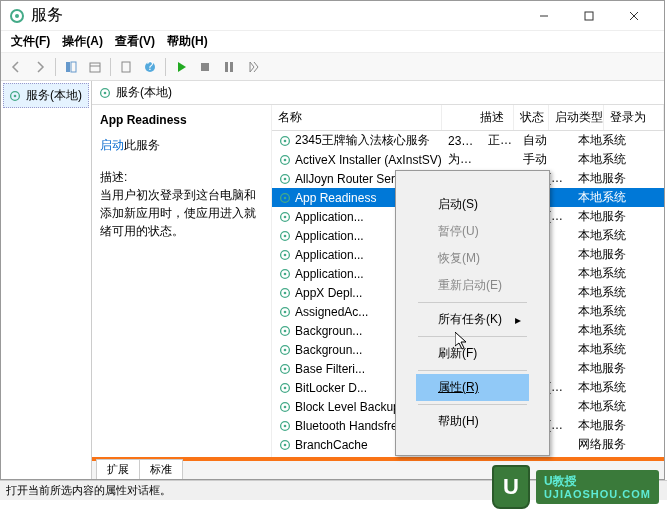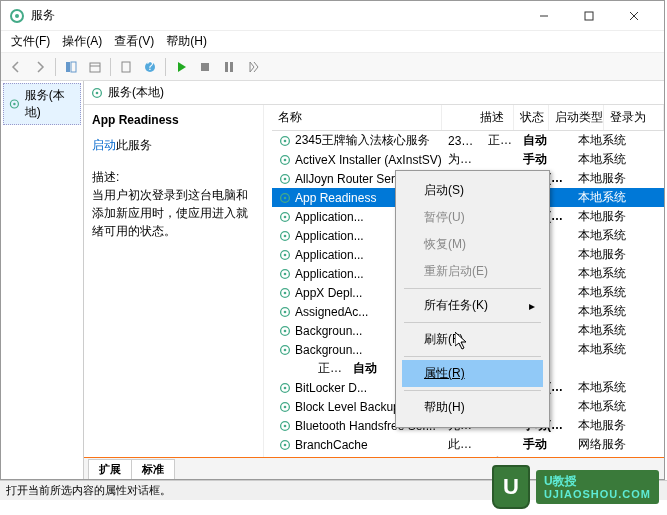--- a/index.html
+++ b/index.html
@@ -2,41 +2,41 @@
 <html><head>
 <meta charset="utf-8">
 <style>
 * { margin: 0; padding: 0; box-sizing: border-box; font-family: "Microsoft YaHei", SimSun, Arial, sans-serif; font-size: 12px; }
 body { background: #fff; width: 667px; height: 515px; overflow: hidden; position: relative; }
 
 .window { border: 1px solid #999; width: 665px; height: 480px; background: #fff; }
 
 .titlebar { height: 30px; display: flex; align-items: center; padding: 0 8px; border-bottom: 1px solid #eee; }
 .titlebar-icon { width: 16px; height: 16px; margin-right: 6px; }
-.titlebar-title { flex: 1; font-size: 12px; }
+.titlebar-title { flex: 1; font-size: 16px; }
 .winbtns { display: flex; gap: 0; }
 .winbtn { width: 45px; height: 28px; display: flex; align-items: center; justify-content: center; cursor: pointer; }
 .winbtn svg { width: 10px; height: 10px; }
 
 .menubar { height: 22px; display: flex; align-items: center; padding: 0 4px; border-bottom: 1px solid #eee; }
-.menuitem { padding: 2px 6px; cursor: pointer; }
+.menuitem { padding: 2px 6px; cursor: pointer; font-weight: bold; }
 
 .toolbar { height: 28px; display: flex; align-items: center; padding: 0 4px; border-bottom: 1px solid #ddd; background: #f8f8f8; gap: 2px; }
 .tbtn { width: 22px; height: 22px; display: flex; align-items: center; justify-content: center; cursor: pointer; border: 1px solid transparent; }
 .tbtn svg { width: 14px; height: 14px; }
 .tsep { width: 1px; height: 18px; background: #ccc; margin: 0 2px; }
 
 .body-area { display: flex; height: calc(100% - 80px); }
 
 .leftpane { width: 110px; border-right: 1px solid #ccc; background: #fff; padding: 2px; }
 .leftpane-item { display: flex; align-items: center; padding: 3px 4px; background: #e5f3ff; border: 1px dotted #99c; cursor: pointer; }
 
 .rightpane { flex: 1; display: flex; flex-direction: column; }
 .rp-header { height: 24px; display: flex; align-items: center; padding: 0 6px; border-bottom: 1px solid #ddd; }
-.rp-body { flex: 1; display: flex; overflow: hidden; gap: 8px; }
+.rp-body { flex: 1; display: flex; overflow: hidden; }
 
 .detail-pane { width: 180px; padding: 8px; border-right: 1px solid #eee; }
 .detail-title { font-weight: bold; margin-bottom: 10px; }
 .detail-link { color: #0066cc; cursor: pointer; }
 .detail-text { margin-top: 14px; line-height: 1.5; }
 
 .list-pane { flex: 1; overflow: auto; position: relative; }
 .list-header { display: flex; background: #fff; border-bottom: 1px solid #ddd; position: sticky; top: 0; }
 .list-header-cell { padding: 4px 6px; border-right: 1px solid #eee; white-space: nowrap; }
 .lh-name { width: 170px; }
@@ -44,31 +44,31 @@
 .lh-status { width: 35px; }
 .lh-startup { width: 55px; }
 .lh-logon { width: 60px; }
 
 .list-row { display: flex; height: 19px; align-items: center; cursor: pointer; }
 .list-row.selected { background: #0078d7; color: #fff; }
 .list-cell { padding: 2px 6px; white-space: nowrap; overflow: hidden; text-overflow: ellipsis; }
 .lc-name { width: 170px; display: flex; align-items: center; gap: 3px; }
 .lc-desc { width: 40px; }
 .lc-status { width: 35px; }
-.lc-startup { width: 55px; font-weight: bold; }
+.lc-startup { width: 55px; }
 .lc-logon { width: 60px; }
 
 .svc-icon { width: 14px; height: 14px; flex-shrink: 0; }
 
-.tabbar { height: 22px; display: flex; align-items: flex-end; border-top: 1px solid #f97316; padding: 0 4px; background: #f4f4f4; font-weight: bold; }
+.tabbar { height: 22px; display: flex; align-items: flex-end; border-top: 4px solid #f97316; padding: 0 4px; background: #f4f4f4; }
 .tab { padding: 2px 10px; border: 1px solid #ccc; border-bottom: none; background: #fff; cursor: pointer; margin-right: -1px; font-size: 11px; }
 
 .statusbar { height: 20px; padding: 2px 6px; font-size: 11px; background: #f0f0f0; border-top: 1px solid #ccc; }
 
-.context-menu { position: absolute; top: 170px; left: 395px; width: 155px; background: #f0f0f0; border: 1px solid #999; box-shadow: 2px 2px 4px rgba(0,0,0,0.3); z-index: 100; padding: 6px; }
+.context-menu { position: absolute; top: 170px; left: 395px; width: 155px; background: #f0f0f0; border: 1px solid #999; box-shadow: 2px 2px 4px rgba(0,0,0,0.3); z-index: 100; padding: 20px; }
 .cm-item { padding: 5px 22px; cursor: pointer; position: relative; }
 .cm-item.highlighted { background: #91c9f7; }
 .cm-item.disabled { color: #888; }
 .cm-sep { height: 1px; background: #ccc; margin: 3px 2px; }
 .cm-arrow { position: absolute; right: 8px; top: 50%; transform: translateY(-50%); }
 
 .watermark { position: absolute; bottom: 6px; right: 8px; display: flex; align-items: center; gap: 6px; z-index: 200; }
 .wm-shield { width: 38px; height: 44px; background: #3a7a3a; border-radius: 4px 4px 8px 8px; display: flex; align-items: center; justify-content: center; color: #fff; font-size: 22px; font-weight: bold; border: 2px solid #2a5a2a; }
 .wm-text { background: #3a7a3a; color: #5eead4; padding: 4px 8px; border-radius: 3px; font-size: 13px; font-weight: bold; line-height: 1.1; }
 .wm-sub { font-size: 11px; display: block; letter-spacing: 1px; }
@@ -363,20 +363,27 @@
                     <circle cx="8" cy="8" r="1.5" fill="#4a8"></circle>
                   </svg>
                   <span>Backgroun...</span>
                 </div>
                 <div class="list-cell lc-desc"></div>
                 <div class="list-cell lc-status">正在...</div>
                 <div class="list-cell lc-startup">自动</div>
                 <div class="list-cell lc-logon">本地系统</div>
               </div>
               <div class="list-row">
+                <div class="list-cell lc-name">
+                  <svg class="svc-icon" viewBox="0 0 16 16">
+                    <circle cx="8" cy="8" r="5" fill="none" stroke="#4a8" stroke-width="1.5"></circle>
+                    <circle cx="8" cy="8" r="1.5" fill="#4a8"></circle>
+                  </svg>
+                  <span>Base Filteri...</span>
+                </div>
                 <div class="list-cell lc-desc"></div>
                 <div class="list-cell lc-status">正在...</div>
                 <div class="list-cell lc-startup">自动</div>
                 <div class="list-cell lc-logon">本地服务</div>
               </div>
               <div class="list-row">
                 <div class="list-cell lc-name">
                   <svg class="svc-icon" viewBox="0 0 16 16">
                     <circle cx="8" cy="8" r="5" fill="none" stroke="#4a8" stroke-width="1.5"></circle>
                     <circle cx="8" cy="8" r="1.5" fill="#4a8"></circle>

